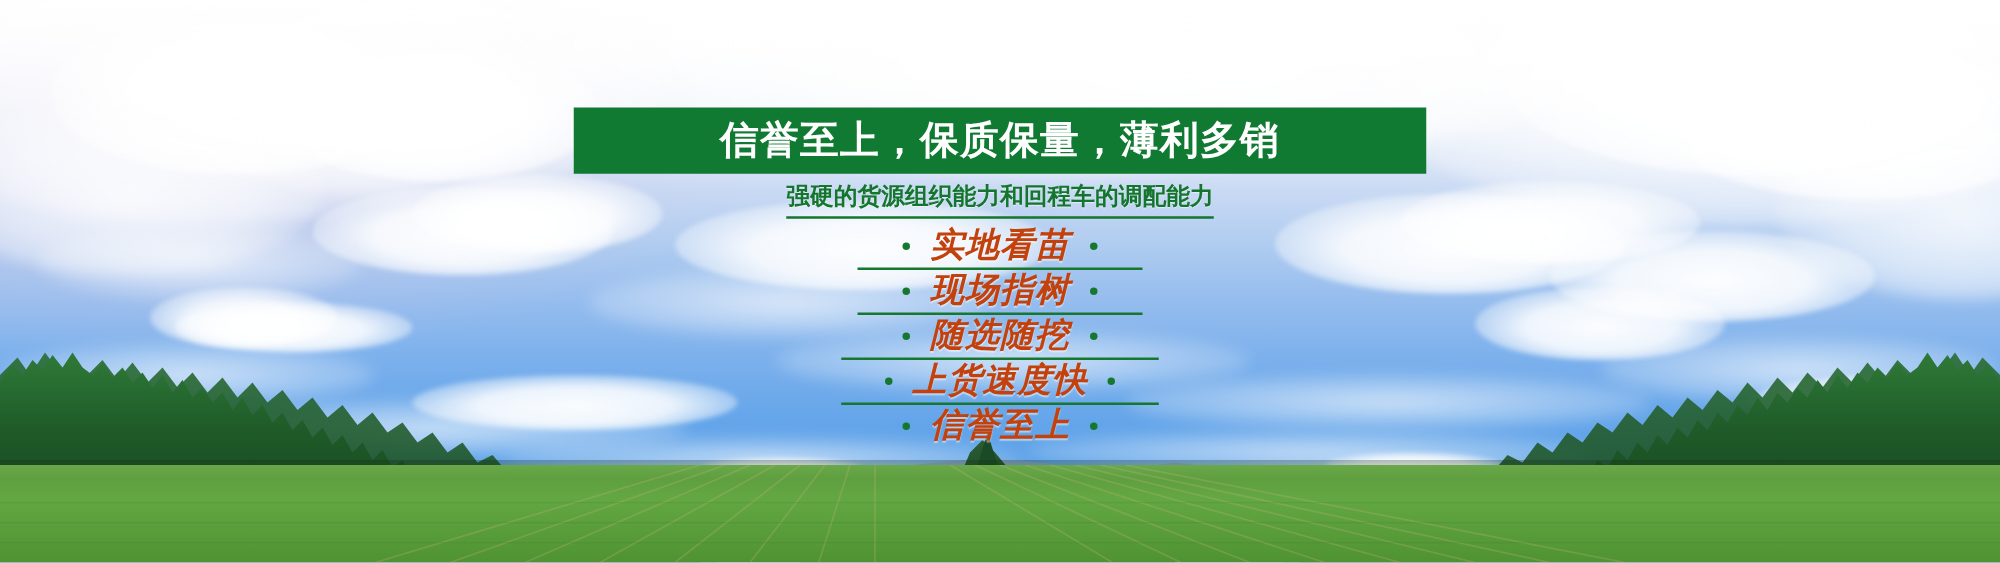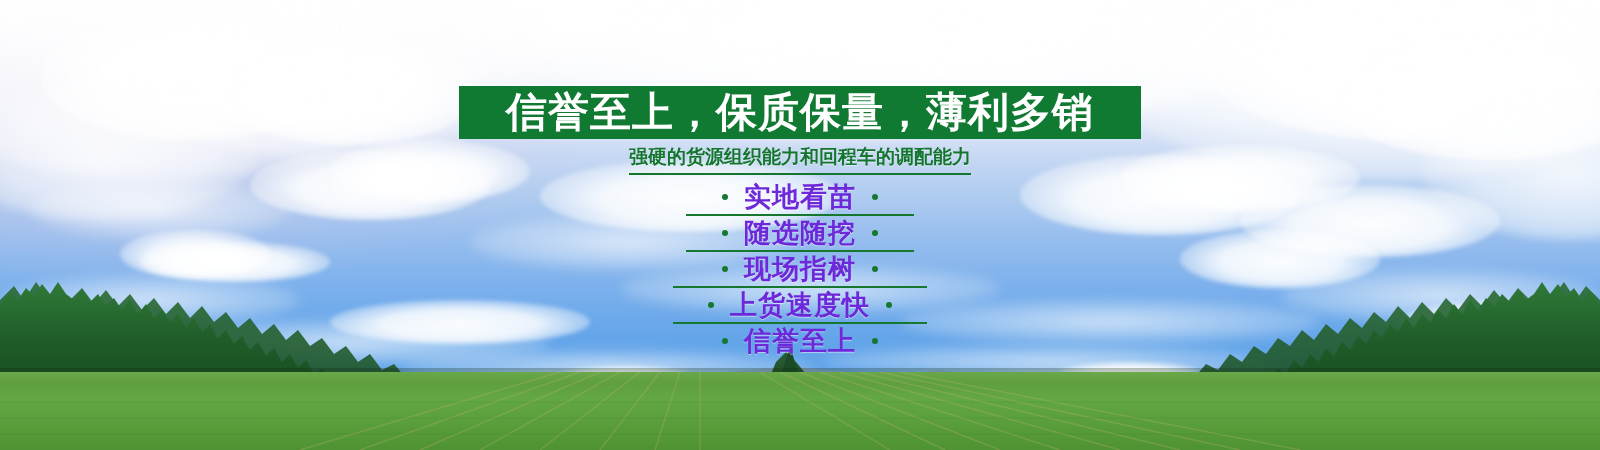--- a/index.html
+++ b/index.html
@@ -139,21 +139,21 @@
     top: 86px;
     width: 682px;
     height: 53px;
     background: #117a32;
     display: flex;
     align-items: center;
     justify-content: center;
   }
   .headline-bar .headline-text {
     color: #ffffff;
-    font-size: 41px;
+    font-size: 31px;
     font-weight: bold;
     letter-spacing: 1px;
     line-height: 1;
     white-space: nowrap;
     font-family: "DejaVu Sans", "Liberation Sans", sans-serif;
   }
 
   .subtitle {
     position: absolute;
     left: 50%;
@@ -196,27 +196,28 @@
   }
   .feature-row .dot {
     width: 6px;
     height: 6px;
     border-radius: 50%;
     background: #16772f;
     flex: 0 0 auto;
     margin-top: 2px;
   }
   .feature-row .feature-text {
-    color: #6d28d9;
+    color: #c2410c;
     font-size: 27px;
     font-weight: bold;
     line-height: 1;
     white-space: nowrap;
     letter-spacing: 1px;
     text-shadow: 0 1px 1px rgba(255,255,255,0.5);
+    font-style: italic;
   }
   .row-w4 { --rule-w: 228px; }
   .row-w5 { --rule-w: 254px; }
 </style>
 </head>
 <body>
 
 <div class="banner">
 
   <div class="sky"></div>
@@ -496,27 +497,27 @@
     <div class="feature-list">
 
       <div class="feature-row row-w4">
         <span class="dot"></span>
         <span class="feature-text">实地看苗</span>
         <span class="dot"></span>
       </div>
 
       <div class="feature-row row-w4">
         <span class="dot"></span>
+        <span class="feature-text">现场指树</span>
+        <span class="dot"></span>
+      </div>
+
+      <div class="feature-row row-w4">
+        <span class="dot"></span>
         <span class="feature-text">随选随挖</span>
-        <span class="dot"></span>
-      </div>
-
-      <div class="feature-row row-w4">
-        <span class="dot"></span>
-        <span class="feature-text">现场指树</span>
         <span class="dot"></span>
       </div>
 
       <div class="feature-row row-w5">
         <span class="dot"></span>
         <span class="feature-text">上货速度快</span>
         <span class="dot"></span>
       </div>
 
       <div class="feature-row row-w5">

